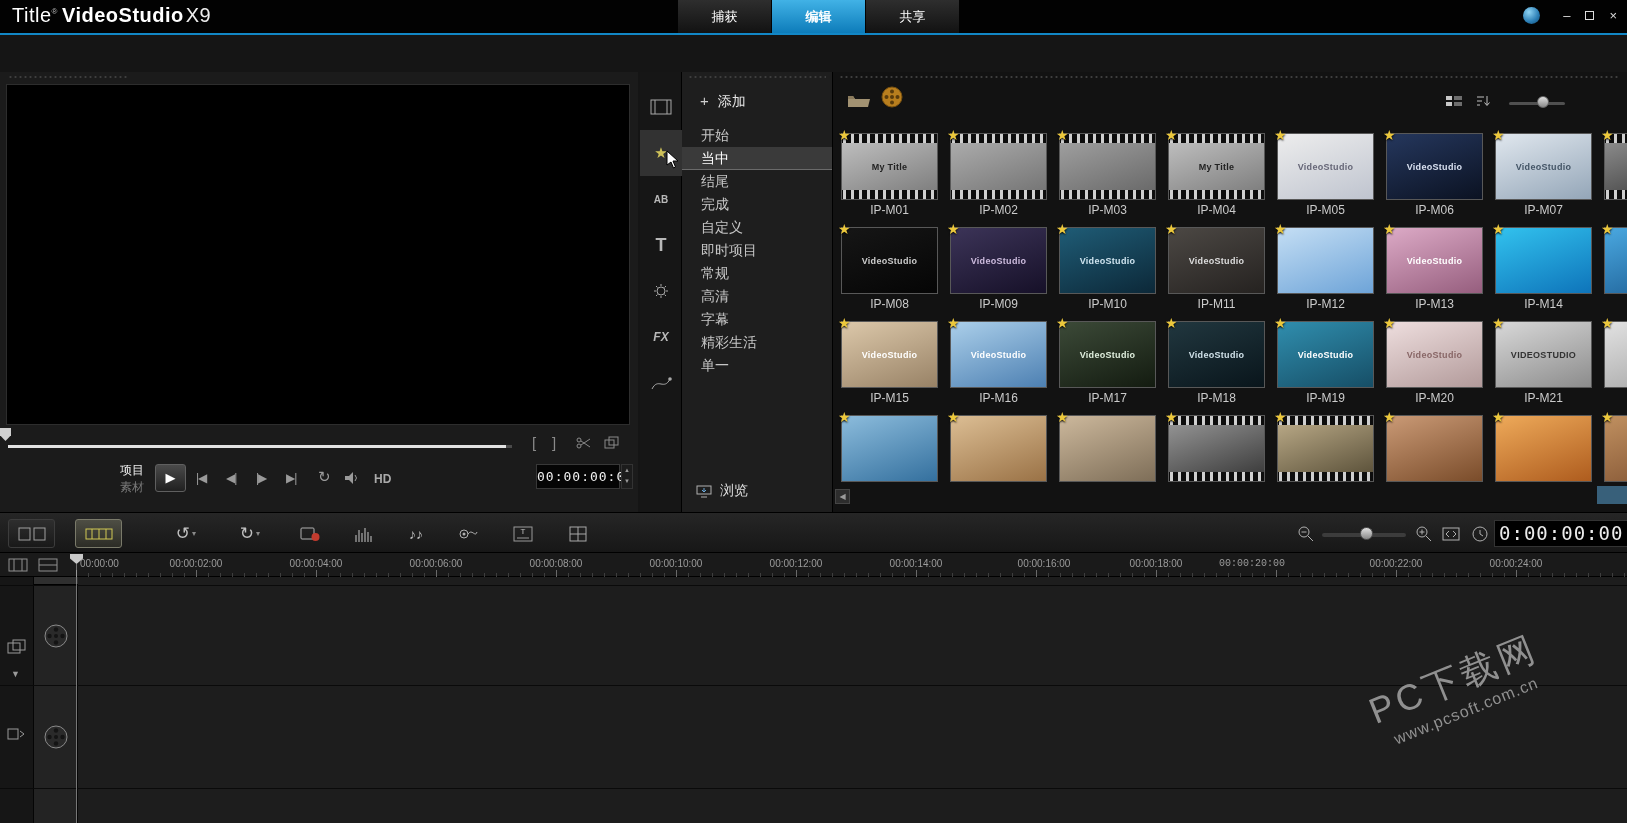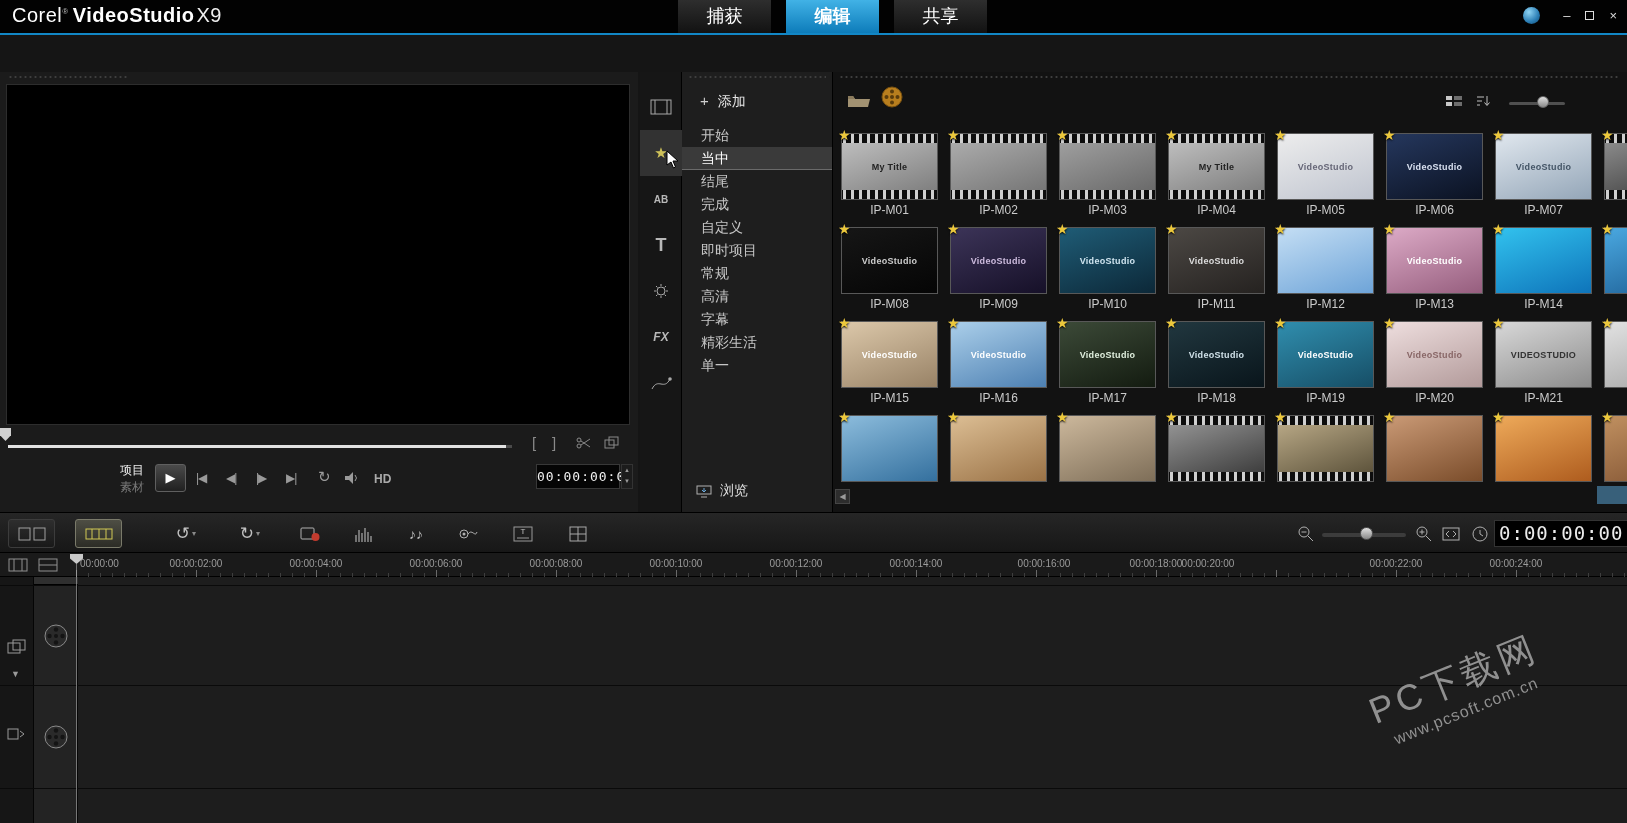--- a/index.html
+++ b/index.html
@@ -8,21 +8,21 @@
 svg{display:block}
 
 
 .titlebar{position:absolute;left:0;top:0;width:100%;height:33px;background:#020202}
 .logo{position:absolute;left:12px;top:4px;font-size:20px;color:#fff;letter-spacing:.5px}
 .logo .brand{font-weight:400}
 .logo sup{font-size:8px;color:#bbb}
 .logo .product{font-weight:700;margin-left:4px}
 .logo .version{font-weight:400;color:#eee;margin-left:2px}
 .tabs{position:absolute;left:678px;top:0;height:33px;display:flex}
-.tab{width:93px;height:33px;line-height:33px;text-align:center;font-size:18px;color:#fff;background:linear-gradient(#2e2e2e,#121212);margin-right:15px;cursor:pointer}
+.tab{width:93px;height:33px;line-height:33px;text-align:center;font-size:13px;color:#fff;background:linear-gradient(#2e2e2e,#121212);margin-right:1px;cursor:pointer}
 .tab.active{background:linear-gradient(#41b2e6,#0d7cba);font-weight:700}
 .winctl{position:absolute;right:10px;top:7px;display:flex;align-items:center;gap:15px}
 .globe{width:17px;height:17px;border-radius:50%;background:radial-gradient(circle at 35% 30%,#8ed4f4,#2a7db4 60%,#12476e);margin-right:8px}
 .wbtn{color:#ddd;font-size:13px;line-height:13px;cursor:pointer}
 .maxbox{display:inline-block;width:9px;height:9px;border:1px solid #ddd}
 .accent{position:absolute;left:0;top:33px;width:100%;height:2px;background:#1287c6}
 
 
 .menubar{position:absolute;left:0;top:35px;width:100%;height:37px;background:linear-gradient(#212121,#151515);border-bottom:1px solid #000}
 #menu-items{position:absolute;left:14px;top:0;height:37px;display:flex;align-items:center;gap:34px}
@@ -119,21 +119,21 @@
 .wm .l1{font-size:36px;letter-spacing:4px}
 .wm .l2{font-size:16px;letter-spacing:1px}
 </style>
 </head>
 <body>
 
 <div id="app">
 
   <div class="titlebar">
     <div class="logo">
-      <span class="brand">Corel</span><sup>®</sup><span class="product">VideoStudio</span><span class="version">X9</span>
+      <span class="brand">Title</span><sup>®</sup><span class="product">VideoStudio</span><span class="version">X9</span>
     </div>
     <div class="tabs" id="tabs">
         <div class="tab">捕获</div>
         <div class="tab active">编辑</div>
         <div class="tab">共享</div>
       </div>
     <div class="winctl">
       <span class="globe"></span>
       <span class="wbtn">–</span>
       <span class="wbtn"><span class="maxbox"></span></span>
@@ -695,21 +695,21 @@
         <span class="tick first" style="left: 4px;">00:00:00</span>
         <span class="tick" style="left: 120px;">00:00:02:00</span>
         <span class="tick" style="left: 240px;">00:00:04:00</span>
         <span class="tick" style="left: 360px;">00:00:06:00</span>
         <span class="tick" style="left: 480px;">00:00:08:00</span>
         <span class="tick" style="left: 600px;">00:00:10:00</span>
         <span class="tick" style="left: 720px;">00:00:12:00</span>
         <span class="tick" style="left: 840px;">00:00:14:00</span>
         <span class="tick" style="left: 968px;">00:00:16:00</span>
         <span class="tick" style="left: 1080px;">00:00:18:00</span>
-        <span class="tick" style="left: 1132px;">00:00:20:00</span>
+        <span class="tick" style="left: 1176px; font-family: Liberation Mono, monospace;">00:00:20:00</span>
         <span class="tick" style="left: 1320px;">00:00:22:00</span>
         <span class="tick" style="left: 1440px;">00:00:24:00</span>
       </div>
   </div>
   <div class="ph-flag"></div>
   <div class="ph-line"></div>
 
   <div class="tracks">
     <div class="rail">
       <div class="railbtn" style="top:62px">

